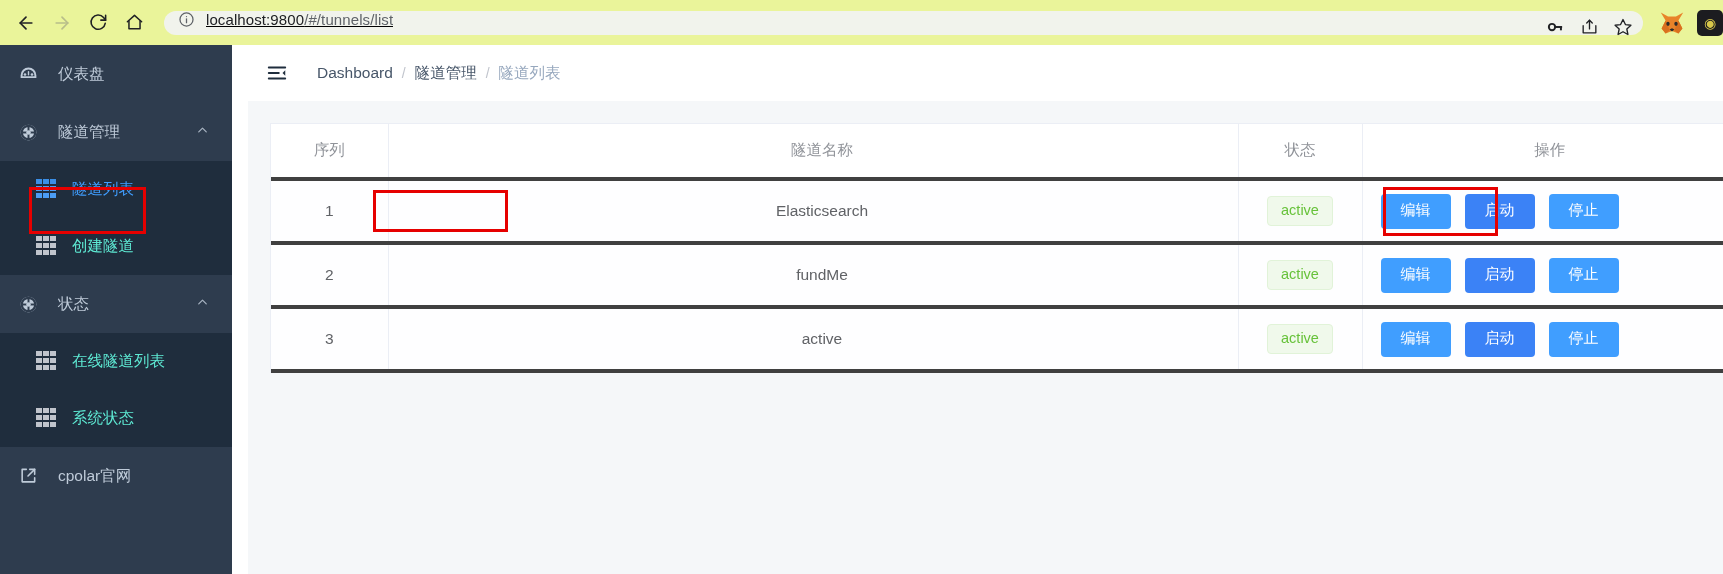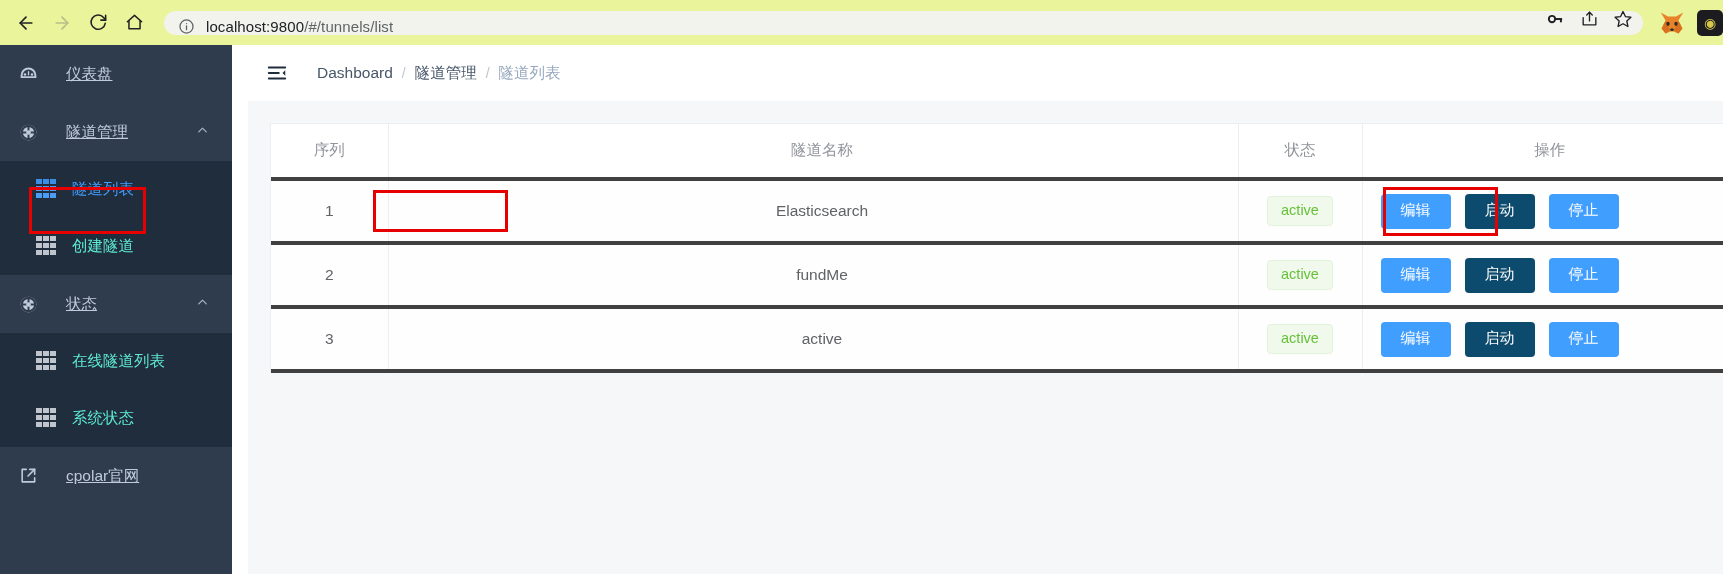--- a/index.html
+++ b/index.html
@@ -25,23 +25,24 @@
   .nav-btn svg { display: block; }
   .nav-btn.disabled { color: #b8bd8a; }
   .nav-back { margin-left: 8px; }
 
   .omnibox {
     margin-left: 12px;
     height: 24px;
     flex: 1 1 auto;
     background: #f1f3ec;
     border-radius: 17px;
-    display: flex; align-items: flex-end;
+    display: flex; align-items: flex-start;
     padding: 0 4px 0 14px;
     min-width: 0;
+    text-decoration: underline;
   }
   .info-icon { color: #5f6368; display:flex; align-items:center; flex:0 0 auto; }
   .url-text {
     margin-left: 11px;
     font-size: 15px;
     color: #202124;
     white-space: nowrap; overflow: hidden;
     letter-spacing: 0.1px;
   }
   .url-text .dim { color: #5f6368; }
@@ -78,21 +79,21 @@
     display: flex; align-items: center;
     padding-left: 18px;
     color: #bfcbd9;
     position: relative;
   }
   .menu-item .mi-icon {
     width: 28px; flex: 0 0 auto;
     display: flex; align-items: center; justify-content: flex-start;
     color: #bfcbd9;
   }
-  .menu-item .mi-label { margin-left: 20px; white-space: nowrap; text-decoration: underline; }
+  .menu-item .mi-label { margin-left: 12px; white-space: nowrap; }
   .menu-item .chev {
     position: absolute; right: 22px; top: 50%;
     transform: translateY(-50%);
     color: #a6b2c0;
   }
   .submenu { background: #1f2d3d; }
   .sub-item {
     height: 57px;
     display: flex; align-items: center;
     padding-left: 36px;
@@ -195,21 +196,21 @@
     border: none; border-radius: 4px;
     color: #ffffff;
     font-size: 15px;
     font-family: inherit;
     padding: 10px 20px;
     line-height: 1;
     white-space: nowrap;
     cursor: pointer;
   }
   .btn-primary { background: #409eff; }
-  .btn-success { background: #0c4a6e; }
+  .btn-success { background: #3b82f6; }
 
   
   .annot {
     position: absolute;
     border: 3px solid #e60000;
     pointer-events: none;
     z-index: 20;
   }
   .annot-name { left: 125px; top: 145px; width: 135px; height: 42px; }
   .annot-edit { left: 1135px; top: 142px; width: 115px; height: 49px; }

